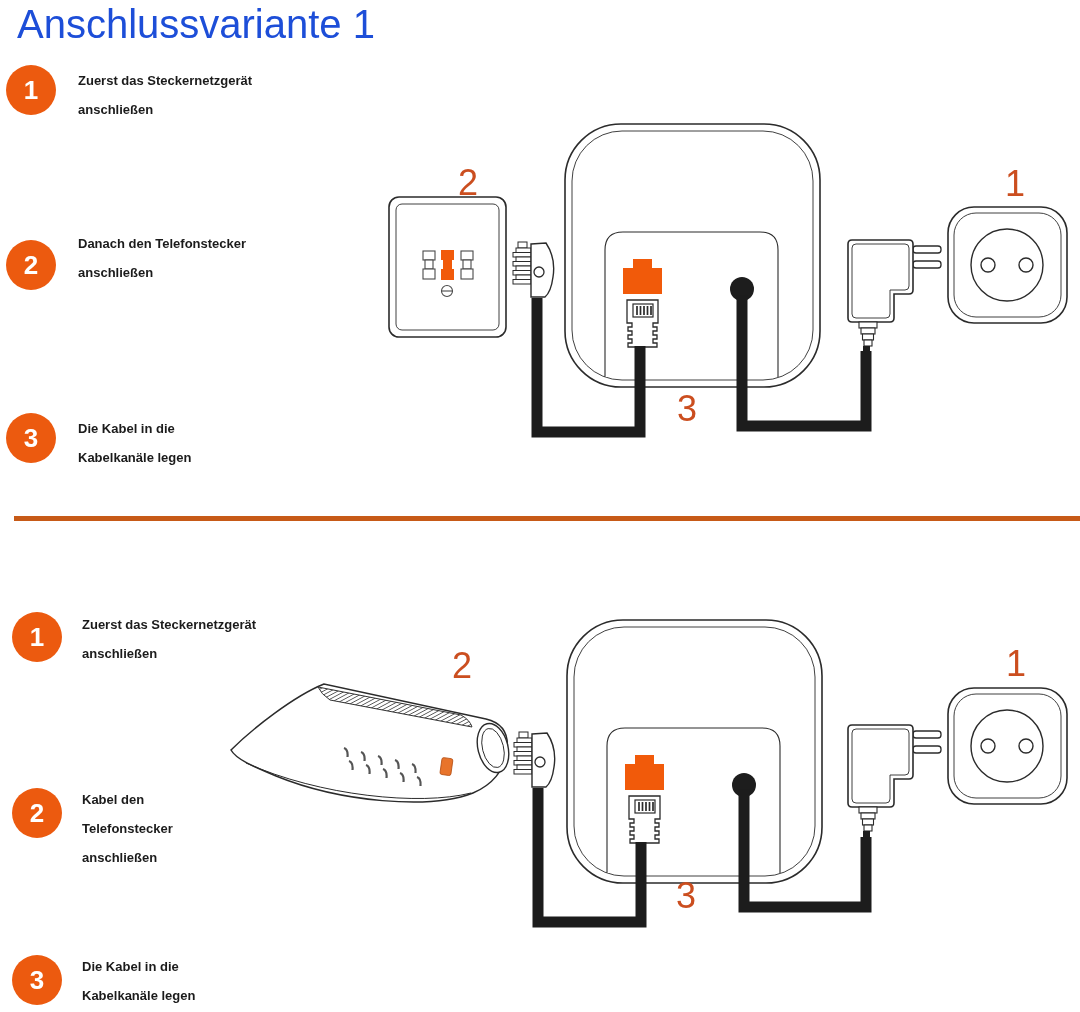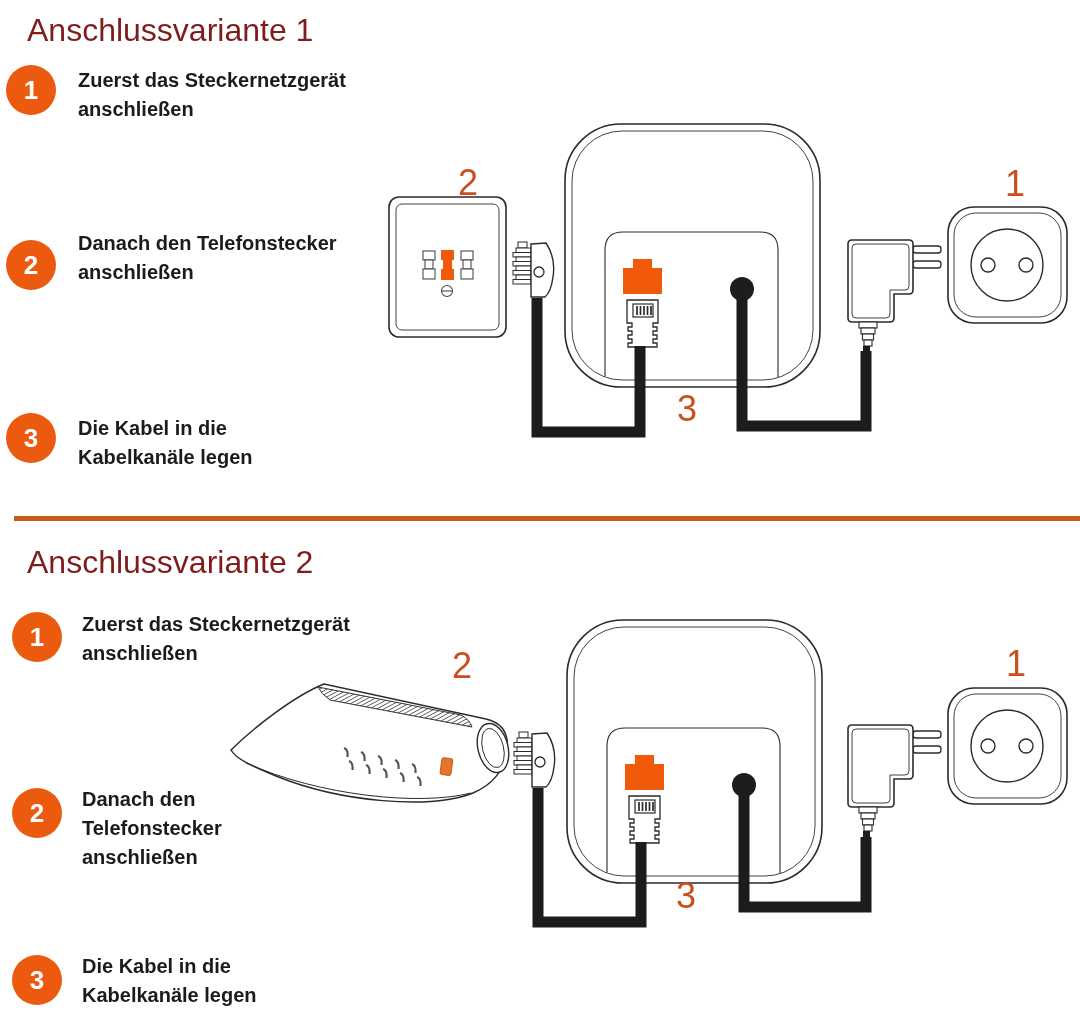--- a/index.html
+++ b/index.html
@@ -1,30 +1,30 @@
 <!DOCTYPE html>
 <html><head>
 <meta charset="utf-8">
 <style>
   html,body{margin:0;padding:0;background:#fff;}
   .page{
     position:relative;width:1080px;height:1012px;background:#ffffff;
     font-family:"Liberation Sans",sans-serif;color:#1b1b1b;overflow:hidden;
   }
   .title{
-    position:absolute;left:17px;margin:10px;font-size:32px;font-weight:400;
-    color:#7f1d1d;letter-spacing:0;
+    position:absolute;left:17px;margin:0;font-size:40px;font-weight:400;
+    color:#1d4ed8;letter-spacing:0;
   }
   .badge{
     position:absolute;width:50px;height:50px;border-radius:50%;
     background:#EC5A0F;color:#ffffff;font-size:26px;font-weight:bold;
     display:flex;align-items:center;justify-content:center;
   }
   .step-text{
-    position:absolute;font-size:20px;font-weight:bold;line-height:29px;
+    position:absolute;font-size:13px;font-weight:bold;line-height:29px;
     white-space:pre-line;color:#1b1b1b;
   }
   .divider{
     position:absolute;left:14px;top:516px;width:1066px;height:5px;background:#C75A17;
   }
   svg.diagram-layer{position:absolute;left:0;top:0;}
   .cable{fill:none;stroke:#1C1C1C;stroke-width:11;stroke-linejoin:miter;}
   .dnum{
     font-family:"Liberation Sans",sans-serif;font-size:36px;font-weight:400;
     fill:#CB4E1F;
@@ -44,28 +44,27 @@
   <div class="badge" style="left:6px;top:240px">2</div>
   <div class="step-text" style="left:78px;top:229px">Danach den Telefonstecker
 anschließen</div>
 
   <div class="badge" style="left:6px;top:413px">3</div>
   <div class="step-text" style="left:78px;top:414px">Die Kabel in die
 Kabelkanäle legen</div>
 
   <div class="divider"></div>
 
-  <h1 class="title" style="top:534px">Anschlussvariante 2</h1>
 
   <div class="badge" style="left:12px;top:612px">1</div>
   <div class="step-text" style="left:82px;top:610px">Zuerst das Steckernetzgerät
 anschließen</div>
 
   <div class="badge" style="left:12px;top:788px">2</div>
-  <div class="step-text" style="left:82px;top:785px">Danach den
+  <div class="step-text" style="left:82px;top:785px">Kabel den
 Telefonstecker
 anschließen</div>
 
   <div class="badge" style="left:12px;top:955px">3</div>
   <div class="step-text" style="left:82px;top:952px">Die Kabel in die
 Kabelkanäle legen</div>
 
   <svg class="diagram-layer" width="1080" height="1012" viewBox="0 0 1080 1012">
     <defs>
       <pattern id="hatch" width="3.4" height="3.4" patternUnits="userSpaceOnUse" patternTransform="rotate(62)">

